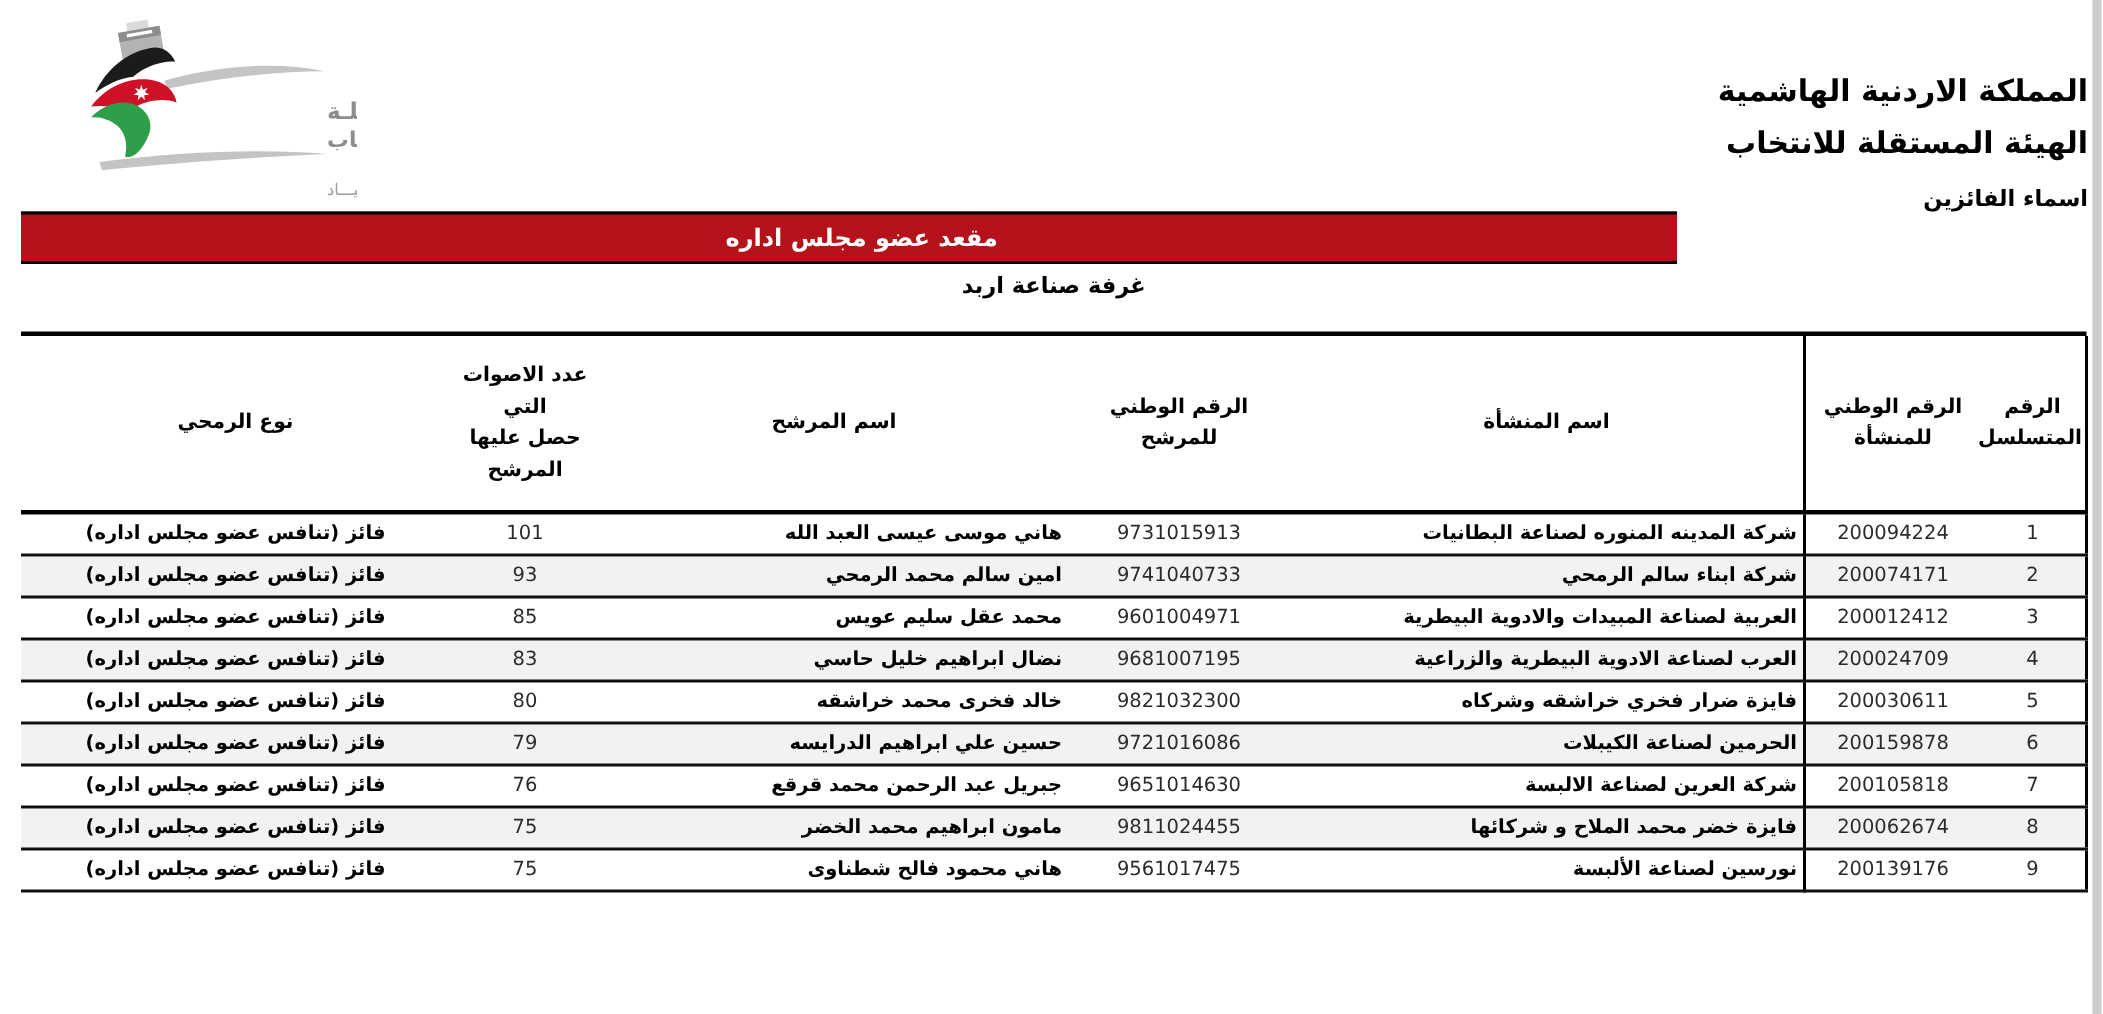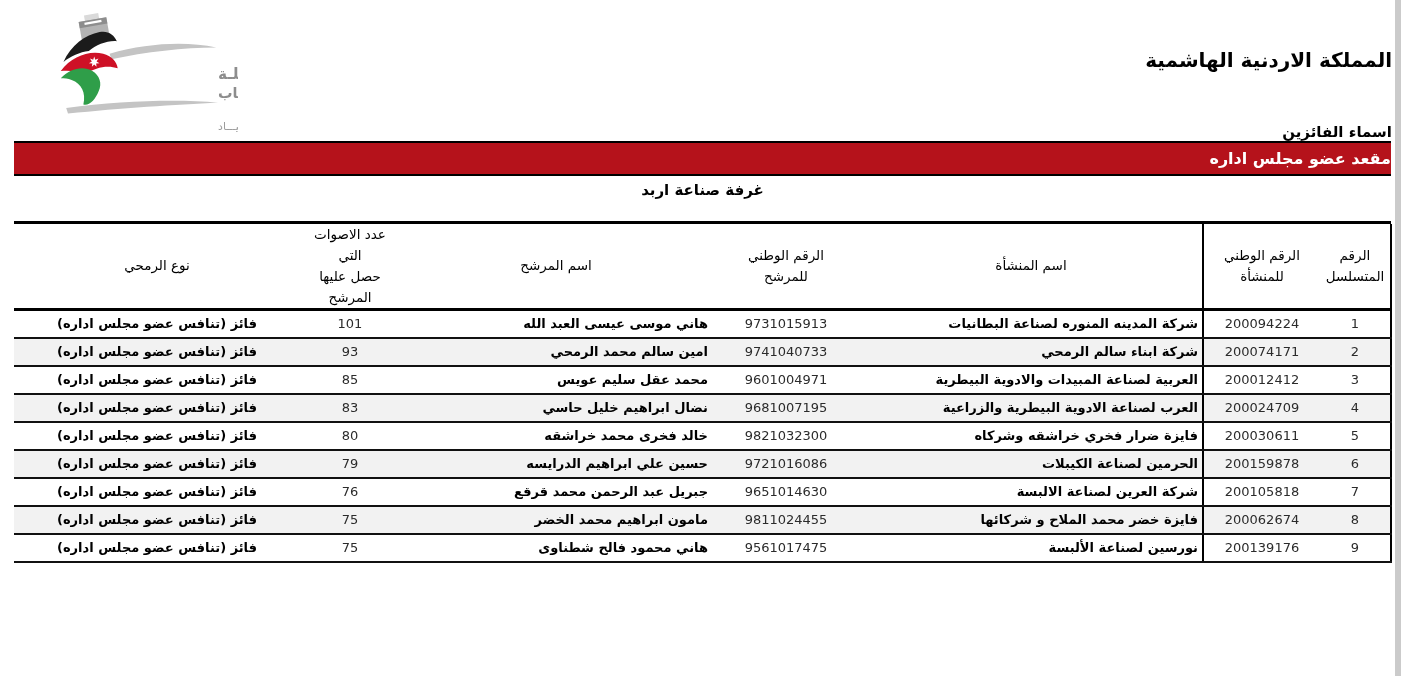--- a/index.html
+++ b/index.html
@@ -15,40 +15,40 @@
   .header{position:relative;height:141px;direction:rtl;}
   .logo-svg{position:absolute;top:5px;right:auto;left:30px;}
   .title{position:absolute;left:0;right:10px;text-align:right;font-weight:700;direction:rtl;margin-top:32px;}
   .title-1{top:16px;font-size:20px;}
   .title-2{top:51px;font-size:20px;}
   .title-3{top:91px;font-size:15px;}
   .title-4{top:112px;font-size:17px;}
 
   
   .banner{
-    margin-left:14px;width:1377px;box-sizing:border-box;
+    margin-left:14px;width:1104px;box-sizing:border-box;
     border-top:2px solid #000;border-bottom:2px solid #000;
     background:#B5121B;color:#fff;font-weight:700;font-size:16px;
-    height:35px;line-height:31px;direction:rtl;padding-left:17px;
+    height:35px;line-height:31px;text-align:center;direction:rtl;padding-left:17px;
   }
   .chamber{
     margin-left:14px;width:1377px;box-sizing:border-box;
     border-bottom:3px solid #000;
     font-weight:700;font-size:15px;height:48px;line-height:29px;text-align:center;direction:rtl;
   }
 
   
   table.results{
     margin-left:14px;width:1377px;table-layout:fixed;border-collapse:collapse;
     direction:rtl;border-right:2px solid #000;
   }
   table.results th{
     height:60px;vertical-align:middle;text-align:center;
-    font-weight:400;font-size:13.5px;line-height:1.55;
-    border-bottom:3px solid #000;white-space:pre-line;padding:0 2px;
+    font-weight:700;font-size:13.5px;line-height:1.55;
+    border-bottom:3px solid #000;white-space:pre-line;padding:16px 2px;
   }
   table.results td{
     height:26px;border-bottom:2px solid #111;padding:0 4px;
     font-size:13px;vertical-align:middle;overflow:hidden;white-space:nowrap;
   }
   table.results tbody tr:nth-child(even){background:#f2f2f2;}
   td.c-serial{ text-align:center;font-size:15px;color:#2b2b2b;}
   td.c-estno, td.c-candno, td.c-votes{ text-align:center;font-size:15px;color:#2b2b2b;direction:ltr;}
   td.c-estname, td.c-candname{ text-align:right;font-weight:700;padding-left:10px;}
   td.c-seat{ text-align:center;font-weight:700;}
@@ -82,20 +82,21 @@
 
       <text x="208" y="82" text-anchor="end" font-size="17" font-weight="bold" fill="#8d8d8d">الهيئـة المسـتقلـة</text>
       <text x="208" y="103" text-anchor="end" font-size="16" font-weight="bold" letter-spacing="2" fill="#8d8d8d">لـلانـتـخـاب</text>
 
       <path d="M40,114 C100,106 162,104 208,108 C162,110 100,114 42,120 Z" fill="#c4c4c4"></path>
 
       <text x="208" y="138" text-anchor="end" font-size="12" fill="#9b9b9b">أمانـــة . نزاهـــة . حيـــاد</text>
     </svg>
 
     <div class="title title-1">المملكة الاردنية الهاشمية</div>
+    <div class="title title-2">الهيئة المستقلة للانتخاب</div>
     <div class="title title-3">اسماء الفائزين</div>
   </div>
 
   <div class="banner" style="background: rgb(181, 18, 27);">مقعد عضو مجلس اداره</div>
 
   <div class="chamber">غرفة صناعة اربد</div>
 
   <table class="results">
     <colgroup>
       <col style="width:71px">

